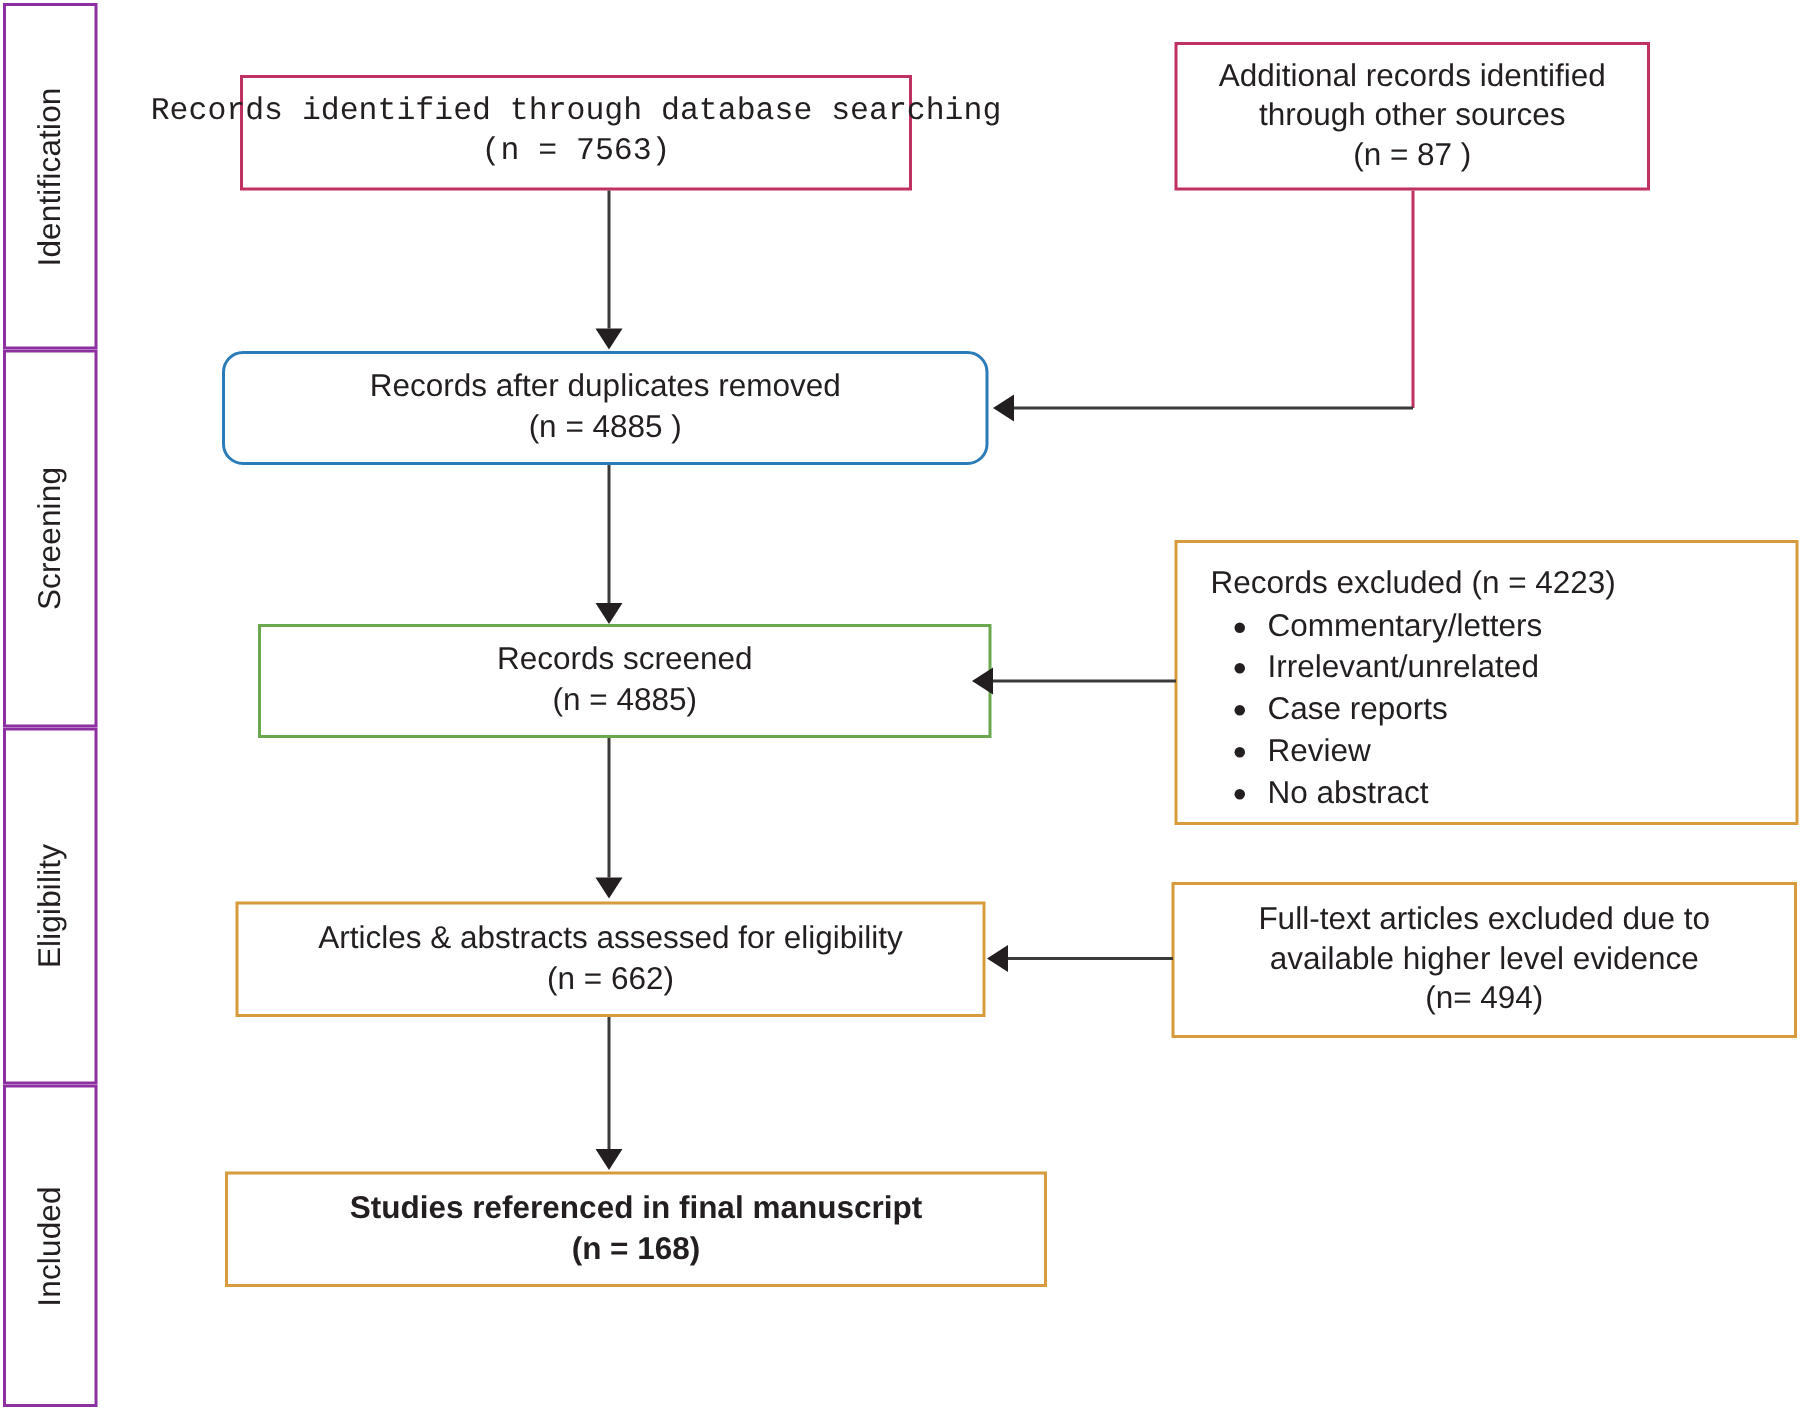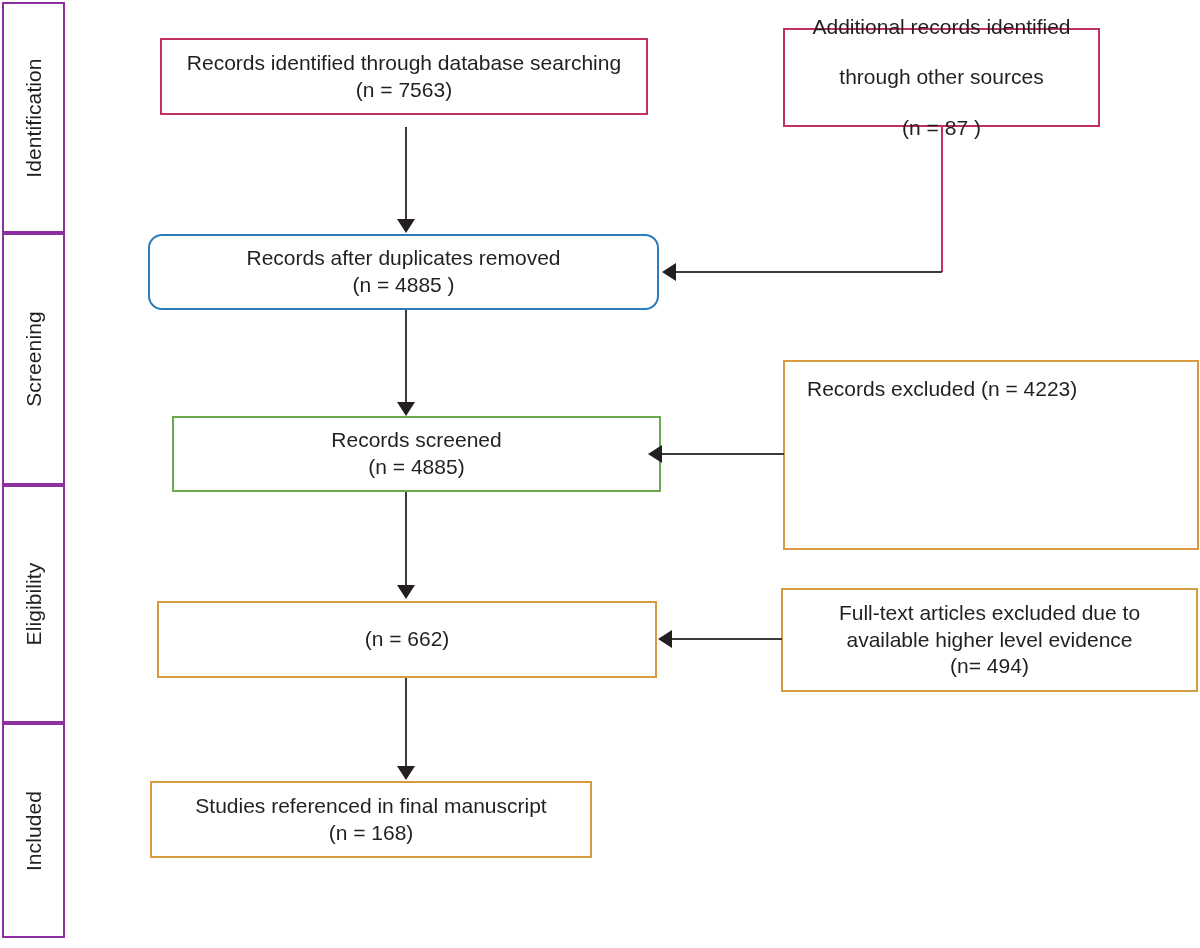--- a/index.html
+++ b/index.html
@@ -139,56 +139,64 @@
   </div>
 
   <div class="stage-col" style="top:485px; height:238px;">
     <span class="stage-label">Eligibility</span>
   </div>
 
   <div class="stage-col" style="top:723px; height:215px;">
     <span class="stage-label">Included</span>
   </div>
 
-  <div class="node pink" style="left:160px; top:38px; width:488px; height:77px;">
+  <div class="node pink" style="left:160px; top:50px; width:448px; height:77px;font-family:Liberation Mono, monospace;">
     <span class="line">Records identified through database searching</span>
     <span class="line">(n = 7563)</span>
   </div>
 
-  <div class="node pink" style="left:783px; top:28px; width:317px; height:99px;gap:24px;">
+  <div class="node pink" style="left:783px; top:28px; width:317px; height:99px;">
     <span class="line">Additional records identified</span>
     <span class="line">through other sources</span>
     <span class="line">(n = 87 )</span>
   </div>
 
   <div class="node blue" style="left:148px; top:234px; width:511px; height:76px;">
     <span class="line">Records after duplicates removed</span>
     <span class="line">(n = 4885 )</span>
   </div>
 
   <div class="node green" style="left:172px; top:416px; width:489px; height:76px;">
     <span class="line">Records screened</span>
     <span class="line">(n = 4885)</span>
   </div>
 
   <div class="node orange listbox" style="left:783px; top:360px; width:416px; height:190px;">
     <span class="heading">Records excluded (n = 4223)</span>
+    <ul>
+      <li>Commentary/letters</li>
+      <li>Irrelevant/unrelated</li>
+      <li>Case reports</li>
+      <li>Review</li>
+      <li>No abstract</li>
+    </ul>
   </div>
 
   <div class="node orange" style="left:157px; top:601px; width:500px; height:77px;">
+    <span class="line">Articles &amp; abstracts assessed for eligibility</span>
     <span class="line">(n = 662)</span>
   </div>
 
   <div class="node orange" style="left:781px; top:588px; width:417px; height:104px;">
     <span class="line">Full-text articles excluded due to</span>
     <span class="line">available higher level evidence</span>
     <span class="line">(n= 494)</span>
   </div>
 
-  <div class="node orange" style="left:150px; top:781px; width:442px; height:77px;">
+  <div class="node orange" style="left:150px; top:781px; width:548px; height:77px;font-weight:bold;">
     <span class="line">Studies referenced in final manuscript</span>
     <span class="line">(n = 168)</span>
   </div>
 
   <div class="conn v" style="left:405px; top:127px; height:92px;"></div>
   <div class="arrowhead down" style="left:397px; top:219px;"></div>
 
   <div class="conn v pinkline" style="left:941px; top:127px; height:145px;"></div>
   <div class="conn h" style="left:676px; top:271px; width:266px;"></div>
   <div class="arrowhead left" style="left:662px; top:263px;"></div>

